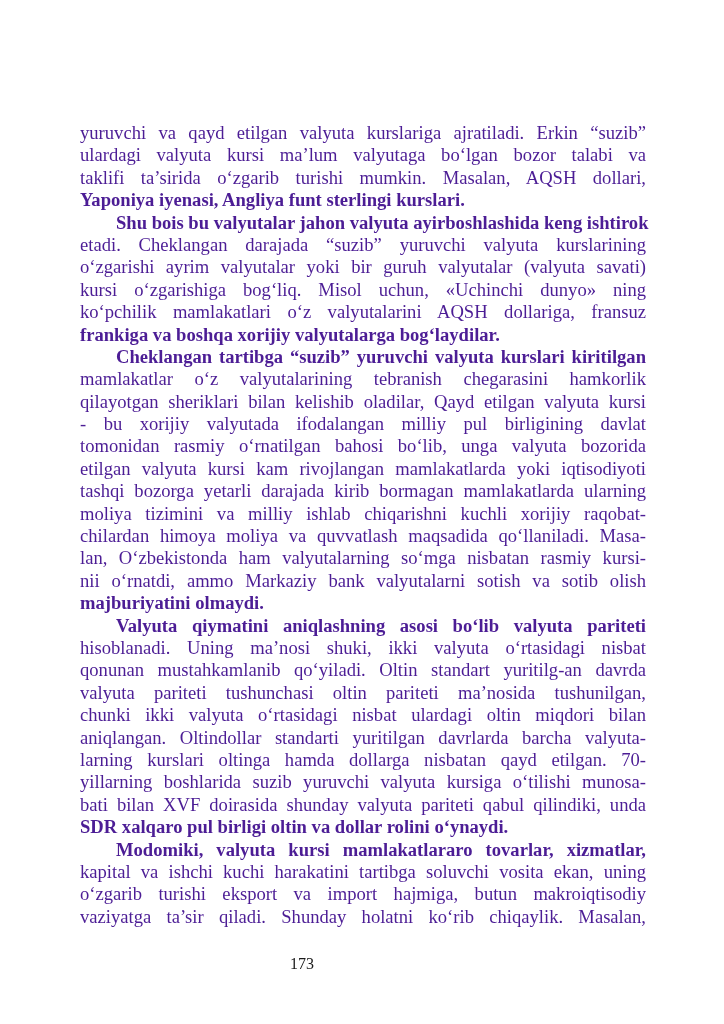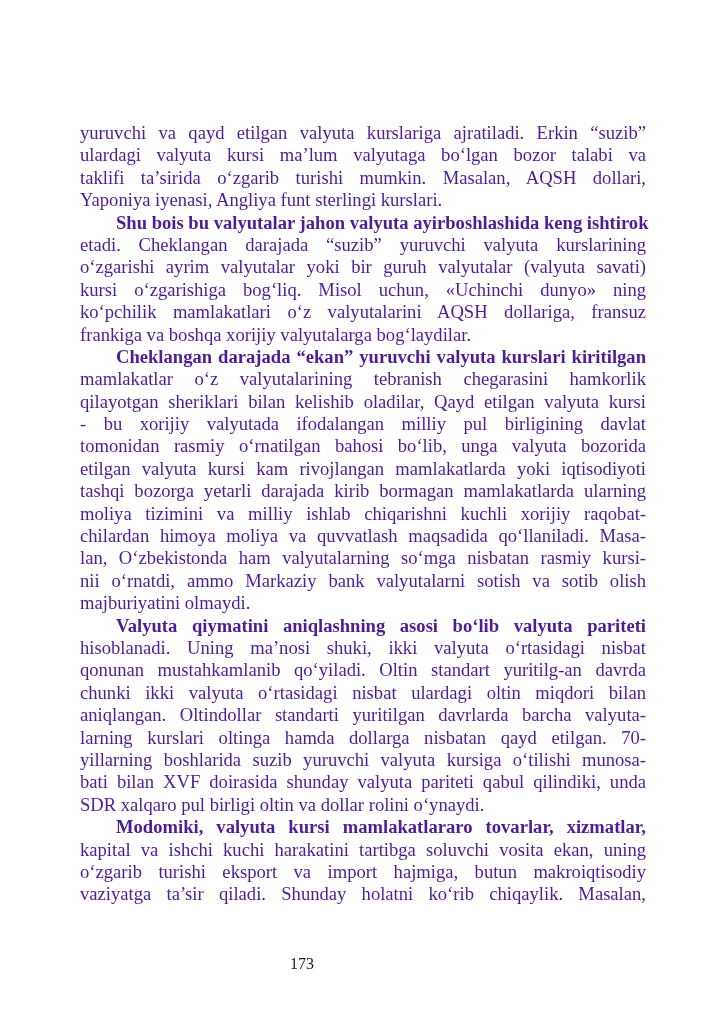--- a/index.html
+++ b/index.html
@@ -28,20 +28,21 @@
     .line {
       display: block;
       height: 22.4px;
       white-space: nowrap;
       text-align: justify;
       text-align-last: justify;
       overflow: visible;
     }
     .line.last {
       text-align-last: left;
+      font-weight: bold;
     }
     .line.indent {
       padding-left: 36px;
       font-weight: bold;
     }
     .page-number {
       position: absolute;
       left: 0;
       width: 604px;
       top: 955px;
@@ -58,35 +59,36 @@
     <span class="line">yuruvchi va qayd etilgan valyuta kurslariga ajratiladi. Erkin “suzib”</span>
     <span class="line">ulardagi valyuta kursi ma’lum valyutaga bo‘lgan bozor talabi va</span>
     <span class="line">taklifi ta’sirida o‘zgarib turishi mumkin. Masalan, AQSH dollari,</span>
     <span class="line last">Yaponiya iyenasi, Angliya funt sterlingi kurslari.</span>
     <span class="line indent">Shu bois bu valyutalar jahon valyuta ayirboshlashida keng ishtirok</span>
     <span class="line">etadi. Cheklangan darajada “suzib” yuruvchi valyuta kurslarining</span>
     <span class="line">o‘zgarishi ayrim valyutalar yoki bir guruh valyutalar (valyuta savati)</span>
     <span class="line">kursi o‘zgarishiga bog‘liq. Misol uchun, «Uchinchi dunyo» ning</span>
     <span class="line">ko‘pchilik mamlakatlari o‘z valyutalarini AQSH dollariga, fransuz</span>
     <span class="line last">frankiga va boshqa xorijiy valyutalarga bog‘laydilar.</span>
-    <span class="line indent">Cheklangan darajada “ekan” yuruvchi valyuta kurslari kiritilgan</span>
+    <span class="line indent">Cheklangan tartibga “suzib” yuruvchi valyuta kurslari kiritilgan</span>
     <span class="line">mamlakatlar o‘z valyutalarining tebranish chegarasini hamkorlik</span>
     <span class="line">qilayotgan sheriklari bilan kelishib oladilar, Qayd etilgan valyuta kursi</span>
     <span class="line">- bu xorijiy valyutada ifodalangan milliy pul birligining davlat</span>
     <span class="line">tomonidan rasmiy o‘rnatilgan bahosi bo‘lib, unga valyuta bozorida</span>
     <span class="line">etilgan valyuta kursi kam rivojlangan mamlakatlarda yoki iqtisodiyoti</span>
     <span class="line">tashqi bozorga yetarli darajada kirib bormagan mamlakatlarda ularning</span>
     <span class="line">moliya tizimini va milliy ishlab chiqarishni kuchli xorijiy raqobat-</span>
     <span class="line">chilardan himoya moliya va quvvatlash maqsadida qo‘llaniladi. Masa-</span>
     <span class="line">lan, O‘zbekistonda ham valyutalarning so‘mga nisbatan rasmiy kursi-</span>
     <span class="line">nii o‘rnatdi, ammo Markaziy bank valyutalarni sotish va sotib olish</span>
     <span class="line last">majburiyatini olmaydi.</span>
     <span class="line indent">Valyuta qiymatini aniqlashning asosi bo‘lib valyuta pariteti</span>
     <span class="line">hisoblanadi. Uning ma’nosi shuki, ikki valyuta o‘rtasidagi nisbat</span>
     <span class="line">qonunan mustahkamlanib qo‘yiladi. Oltin standart yuritilg-an davrda</span>
+    <span class="line">valyuta pariteti tushunchasi oltin pariteti ma’nosida tushunilgan,</span>
     <span class="line">chunki ikki valyuta o‘rtasidagi nisbat ulardagi oltin miqdori bilan</span>
     <span class="line">aniqlangan. Oltindollar standarti yuritilgan davrlarda barcha valyuta-</span>
     <span class="line">larning kurslari oltinga hamda dollarga nisbatan qayd etilgan. 70-</span>
     <span class="line">yillarning boshlarida suzib yuruvchi valyuta kursiga o‘tilishi munosa-</span>
     <span class="line">bati bilan XVF doirasida shunday valyuta pariteti qabul qilindiki, unda</span>
     <span class="line last">SDR xalqaro pul birligi oltin va dollar rolini o‘ynaydi.</span>
     <span class="line indent">Modomiki, valyuta kursi mamlakatlararo tovarlar, xizmatlar,</span>
     <span class="line">kapital va ishchi kuchi harakatini tartibga soluvchi vosita ekan, uning</span>
     <span class="line">o‘zgarib turishi eksport va import hajmiga, butun makroiqtisodiy</span>
     <span class="line">vaziyatga ta’sir qiladi. Shunday holatni ko‘rib chiqaylik. Masalan,</span>

